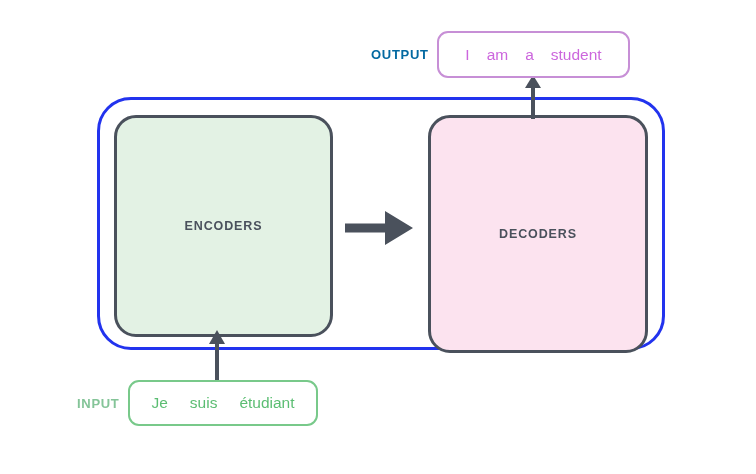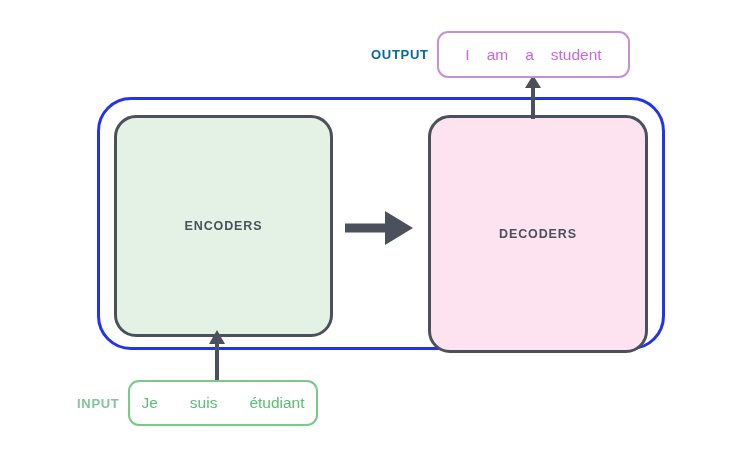--- a/index.html
+++ b/index.html
@@ -92,21 +92,21 @@
 
   
   .token-box {
     position: absolute;
     box-sizing: border-box;
     border-radius: 11px;
     background: #ffffff;
     display: flex;
     align-items: center;
     justify-content: center;
-    gap: 32px;
+    gap: 22px;
     padding: 0 18px;
   }
   #input-box {
     left: 128px;
     top: 380px;
     width: 190px;
     height: 46px;
     border: 2px solid #78c98a;
   }
   #output-box {

